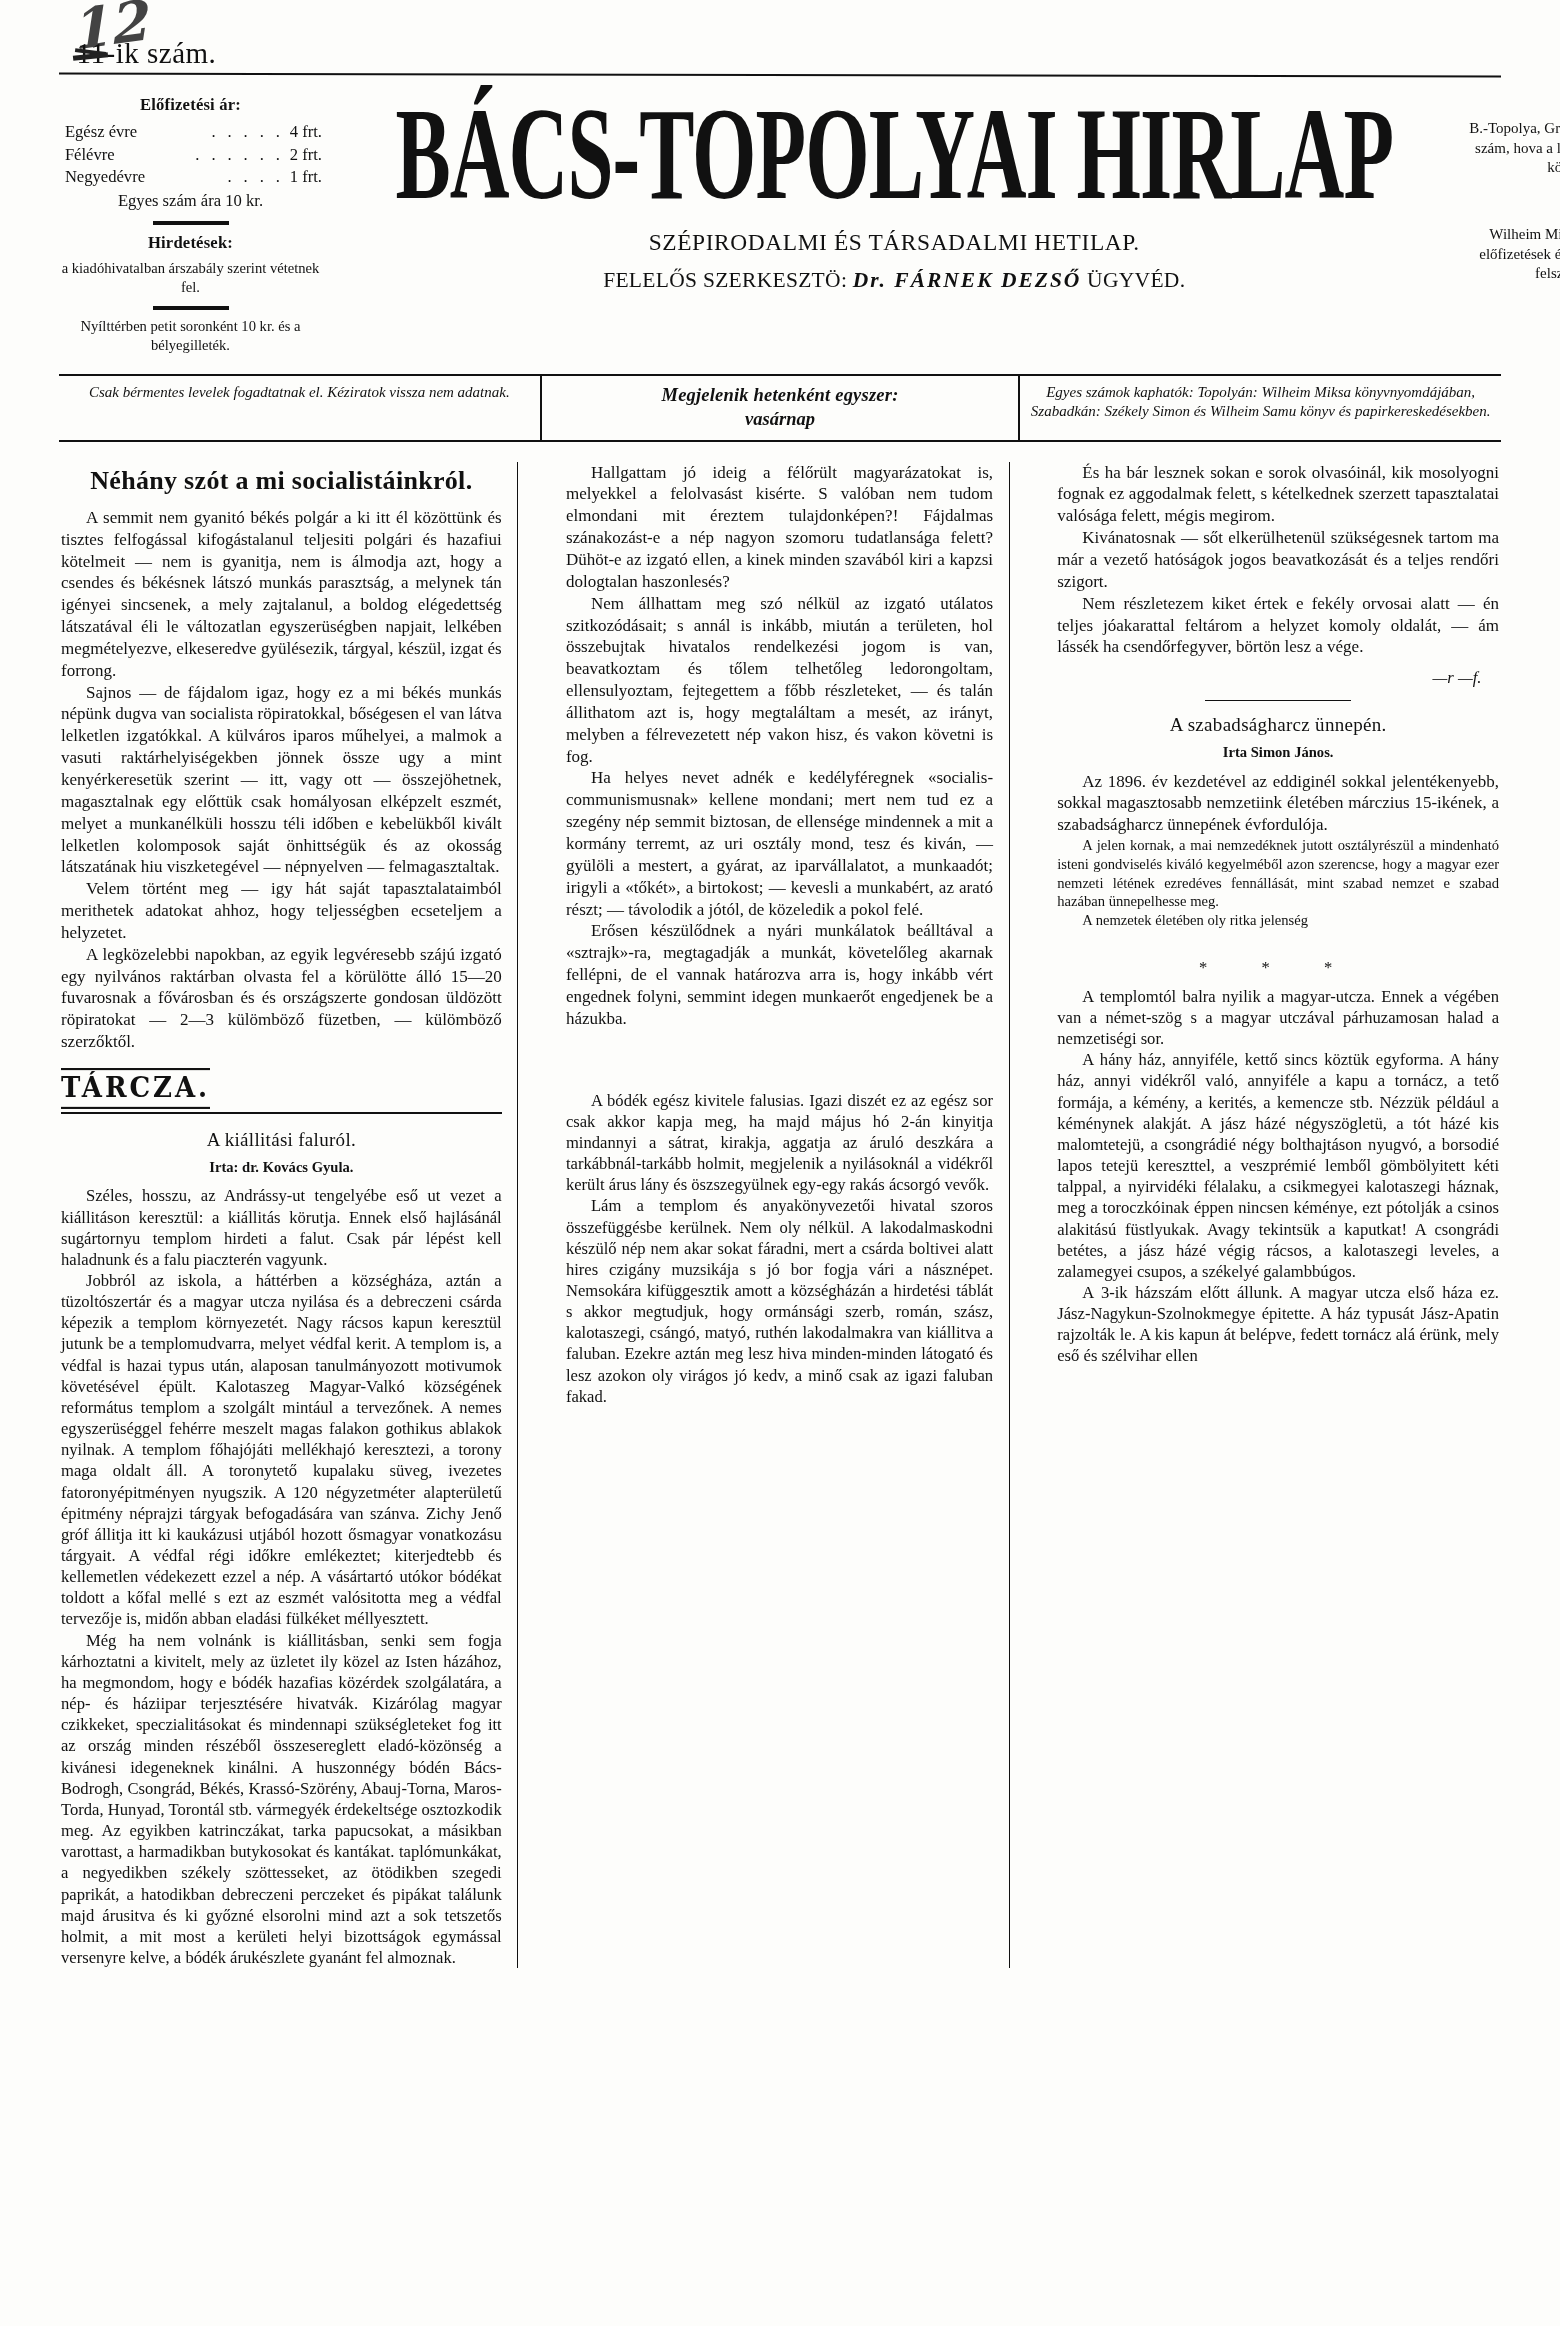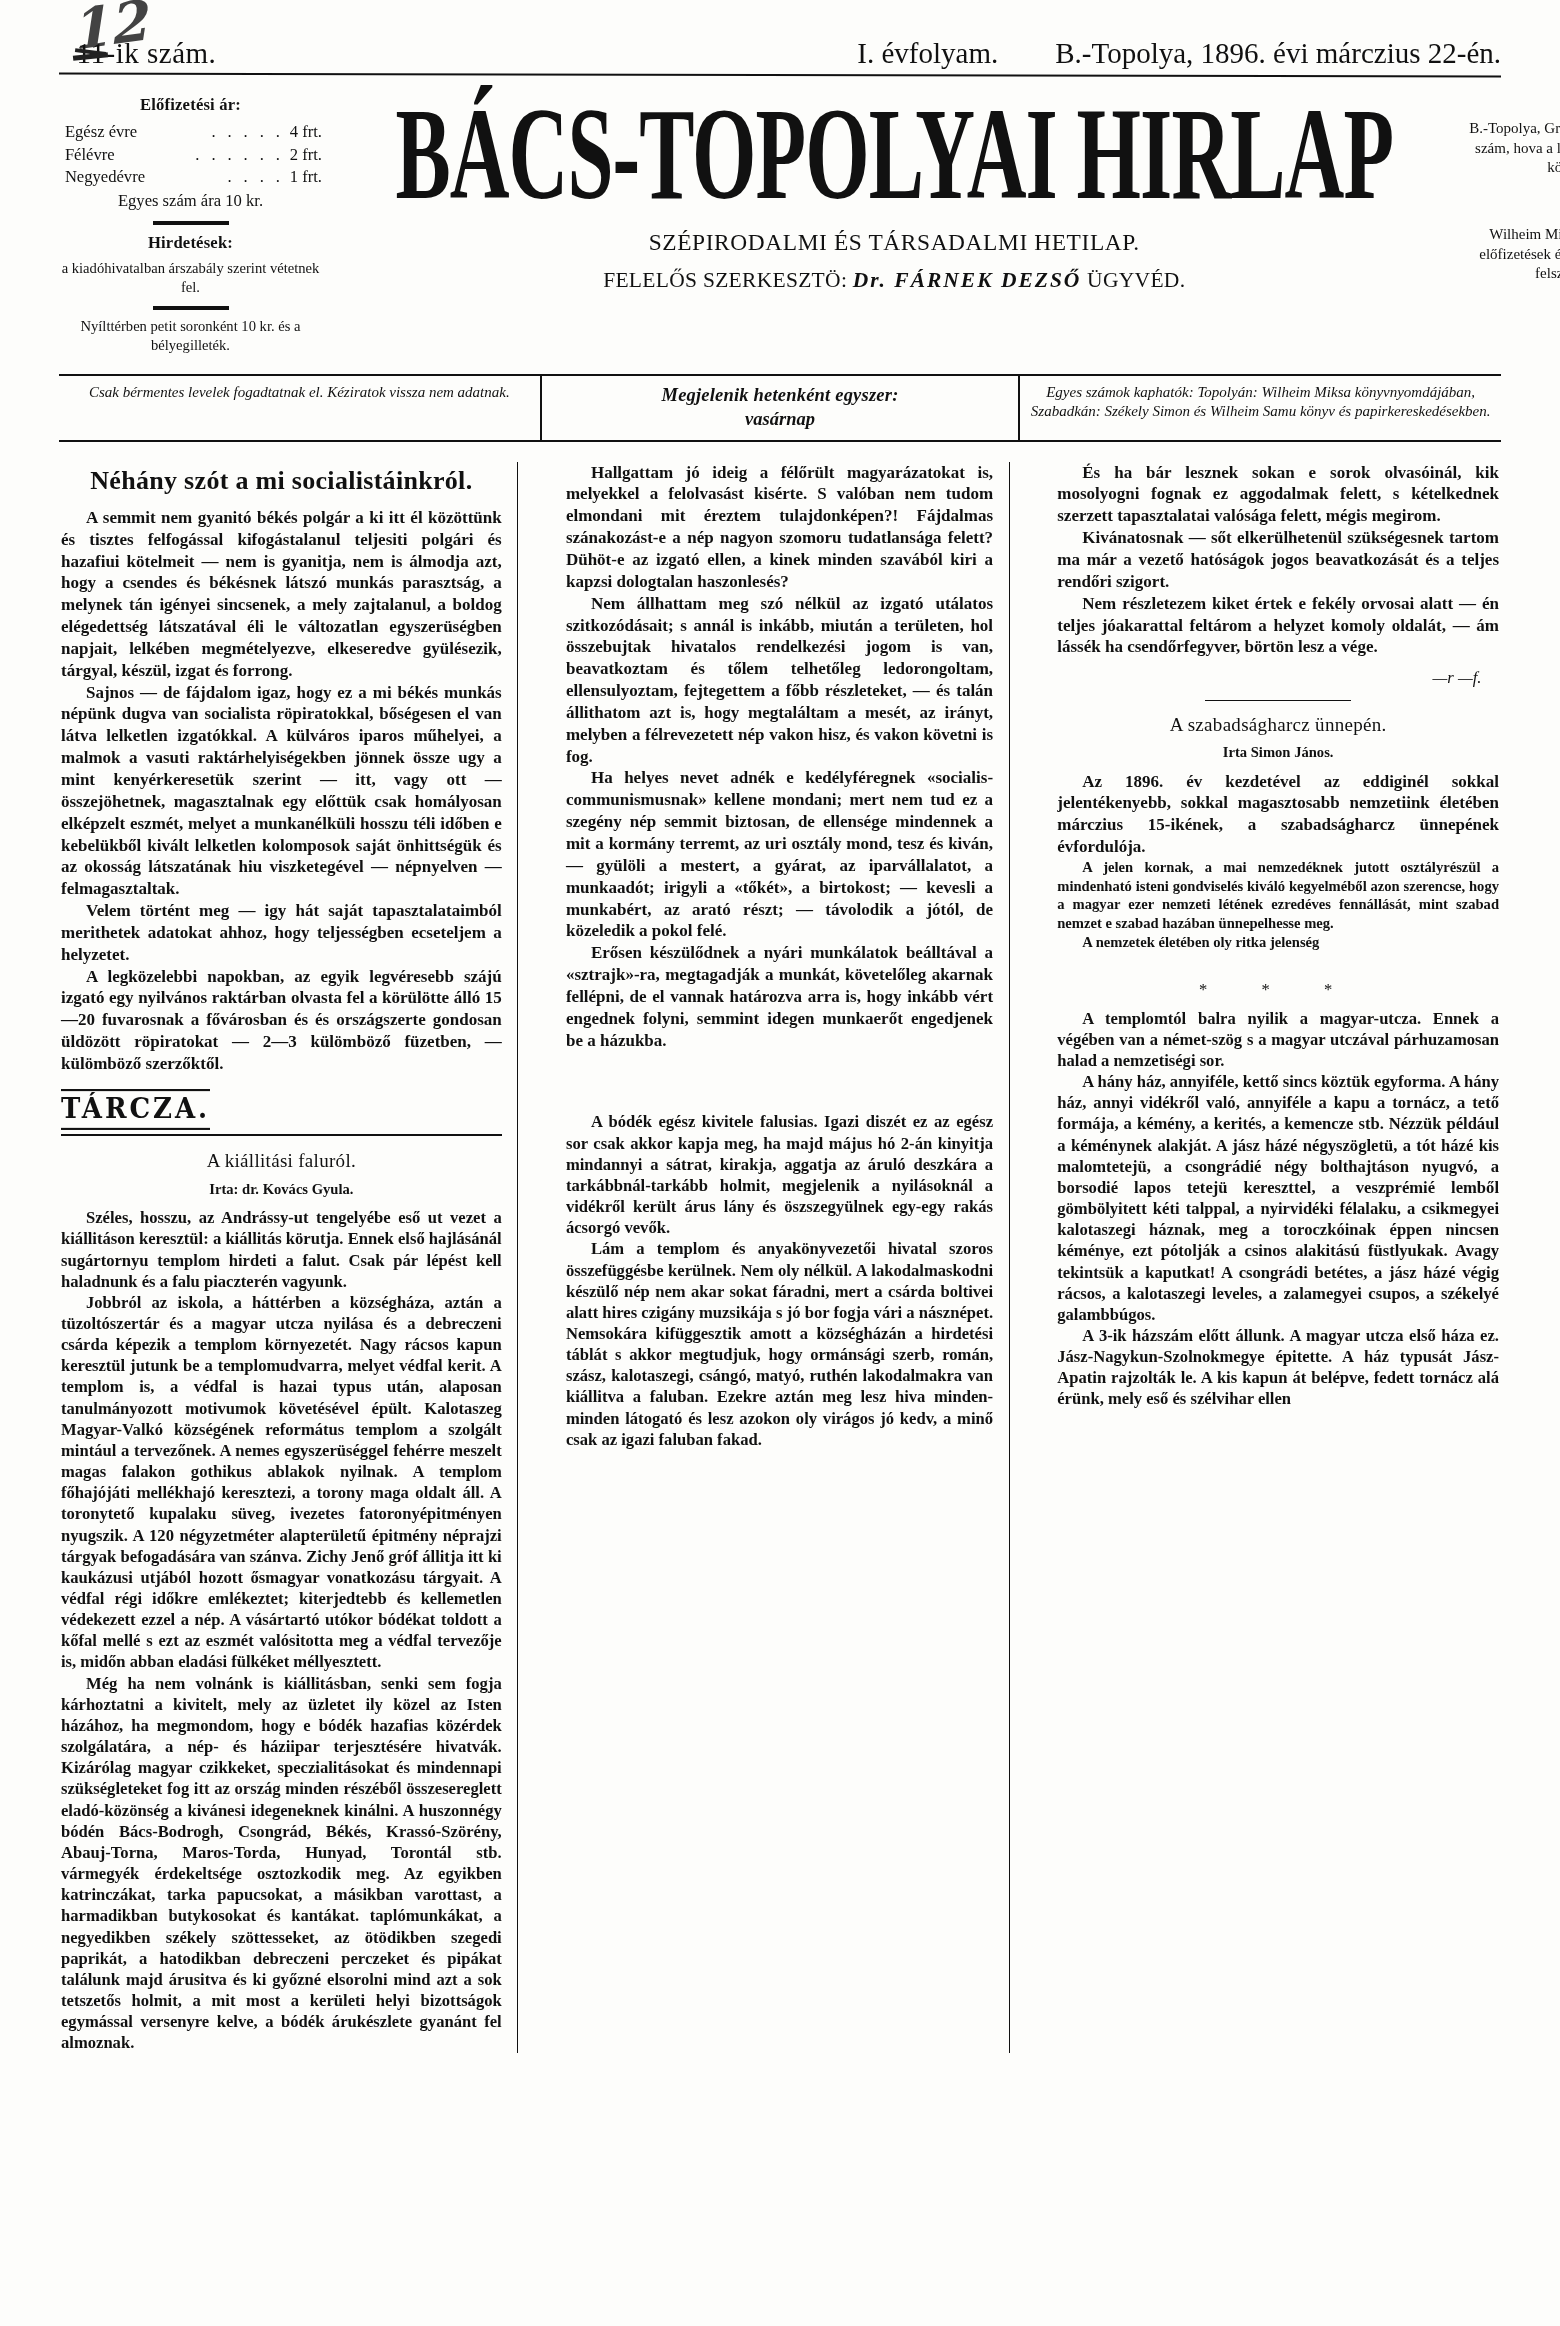--- a/index.html
+++ b/index.html
@@ -152,21 +152,21 @@
     padding:0 15.6px;
     box-sizing:border-box;
     font-size:17px;
     line-height:1.285;
     text-align:justify;
     hyphens:auto;
   }
   .col.c1{border-right:1.5px solid #111;padding-left:2px;}
   .col.c2{border-right:1.5px solid #111;}
   .col.c3{padding-right:2px;}
-  .col p{margin:0;text-indent:25px;font-weight:bold;}
+  .col p{margin:0;text-indent:25px;}
   .art-title{
     text-align:center;
     font-weight:700;
     font-size:26px;
     letter-spacing:0.3px;
     margin:2px 0 9.8px 0;
     text-indent:0 !important;
   }
   .art-title-serif{
     text-align:center;
@@ -216,24 +216,20 @@
   .feuilleton p{margin:0;text-indent:25px;}
 </style>
 </head>
 <body>
 
 <div class="page">
 
   <div class="issueline">
     <div class="handwrite">12</div>
     <div class="issue-num"><span class="struck">11</span><span>-ik szám.</span></div>
-    <div class="evfolyam">
-      <span>I. évfolyam.</span>
-      <span class="dateline">B.-Topolya, 1896. évi márczius 22-én.</span>
-    </div>
   </div>
   <div class="rule-top"></div>
 
   <div class="masthead">
 
     <div class="mh-left">
       <div class="blk-title">Előfizetési ár:</div>
 
       <div class="price-row">
         <span class="lbl">Egész évre</span>

